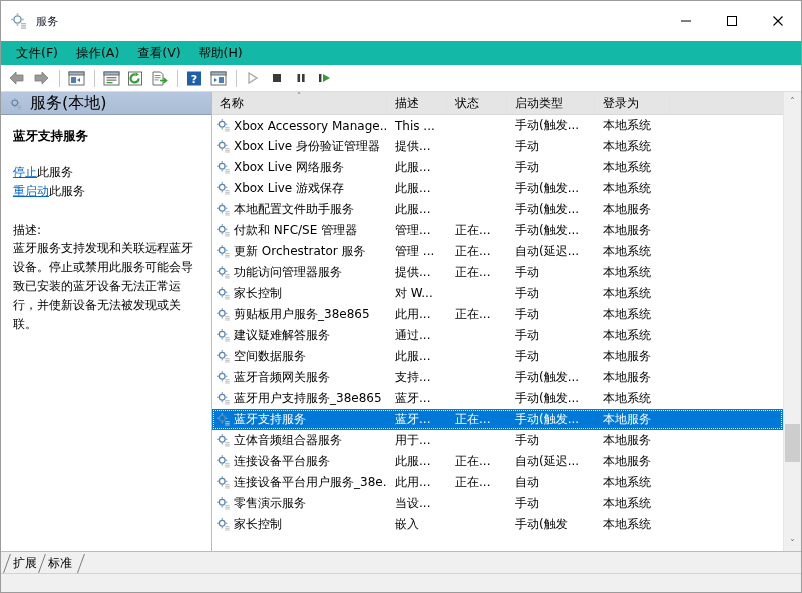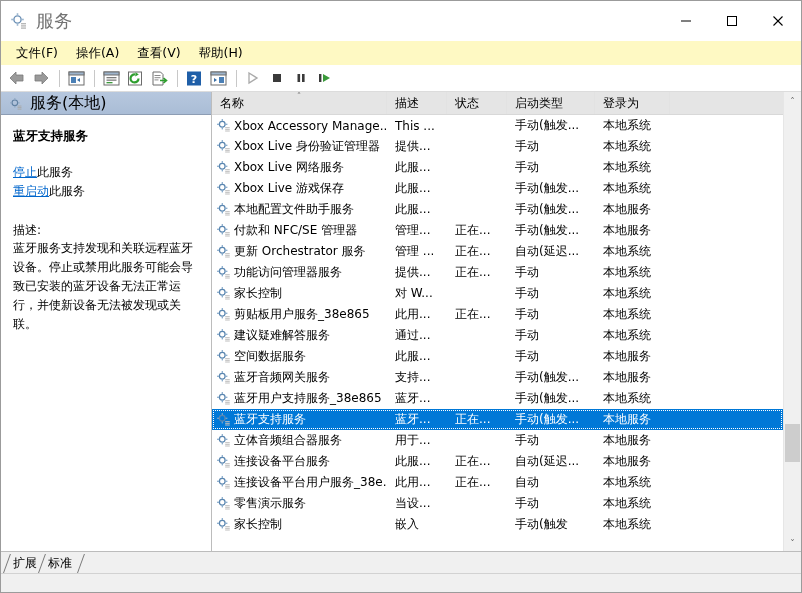--- a/index.html
+++ b/index.html
@@ -38,22 +38,22 @@
   }
   .titlebar .app-icon {
     margin-left: 9px;
     margin-right: 8px;
     width: 18px;
     height: 18px;
     position: relative;
     top: 0px;
   }
   .titlebar .title-text {
-    font-size: 18px;
-    color: #737373;
+    font-size: 11px;
+    color: #0f172a;
     letter-spacing: 0.3px;
   }
   .winbtns {
     position: absolute;
     right: 0;
     top: 0;
     height: 40px;
     display: flex;
   }
   .winbtn {
@@ -63,21 +63,21 @@
     align-items: center;
     justify-content: center;
     font-size: 13px;
     color: #000;
     font-family: "DejaVu Sans", sans-serif;
   }
 
   
   .menubar {
     height: 24px;
-    background: #fef9c3;
+    background: #14b8a6;
     display: flex;
     align-items: center;
     padding-left: 6px;
     flex: 0 0 auto;
     font-size: 12.5px;
   }
   .menuitem {
     padding: 2px 9px;
     color: #000;
     white-space: nowrap;

